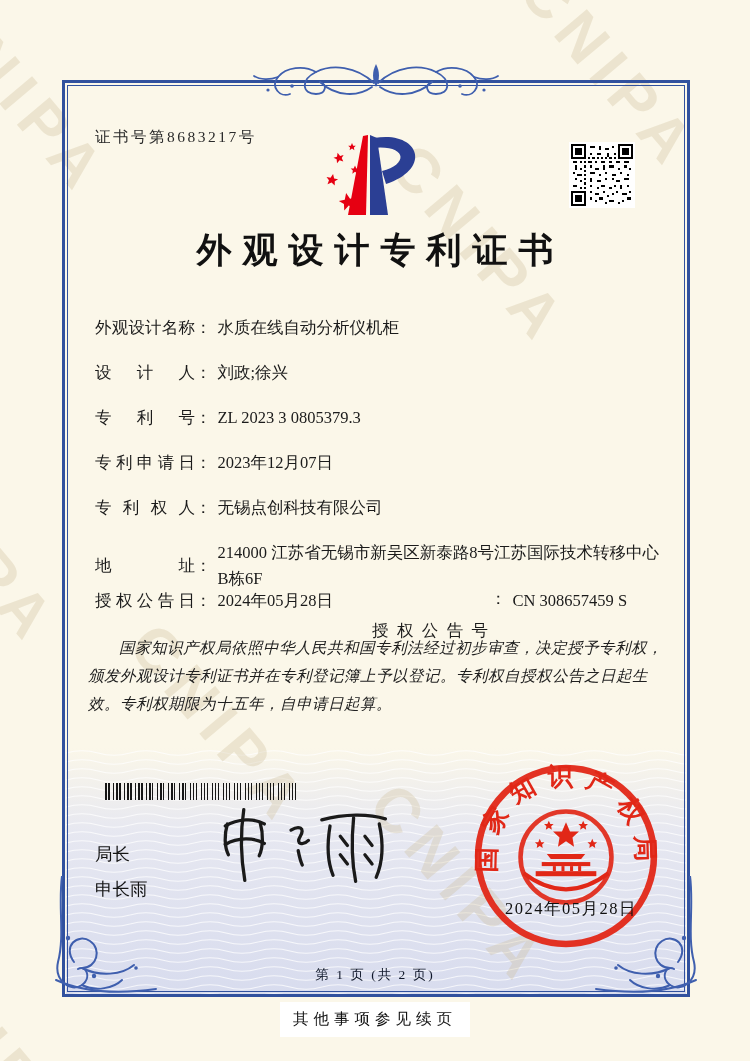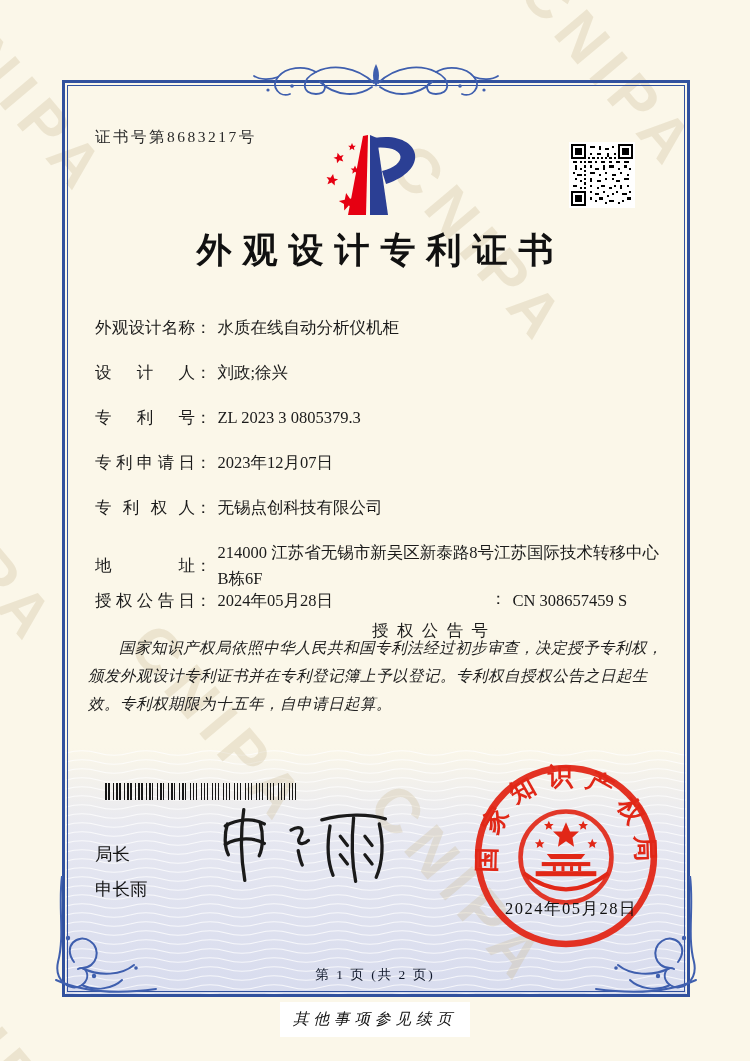--- a/index.html
+++ b/index.html
@@ -52,21 +52,21 @@
       repeating-linear-gradient(90deg,#161616 0 1.5px,rgba(0,0,0,0) 1.5px 3px,#161616 3px 4.5px,rgba(0,0,0,0) 4.5px 8px,#161616 8px 9px,rgba(0,0,0,0) 9px 11px);
   }
   .signer{position:absolute;left:95px;top:838px;z-index:5;
     font-family:Liberation Mono, monospace;font-size:17.5px;color:#141414;line-height:2.0;}
   .signature{position:absolute;left:213px;top:800px;width:195px;height:90px;z-index:5;}
   .seal{position:absolute;left:470px;top:760px;width:192px;height:192px;z-index:5;}
   .seal-date{position:absolute;left:505px;top:898px;z-index:6;font-size:16.5px;color:#101010;letter-spacing:1.5px;}
   .page-num{position:absolute;left:0;top:966px;width:750px;text-align:center;z-index:5;font-size:13.5px;color:#0f172a;letter-spacing:2px;}
   .note-box{
     position:absolute;left:50%;top:1002px;transform:translateX(-50%);z-index:6;
-    background:#ffffff;padding:7px 13px;font-size:15.5px;font-style:italic;color:#111;letter-spacing:5px;white-space:nowrap;
+    background:#ffffff;padding:7px 13px;font-size:15.5px;color:#111;letter-spacing:5px;white-space:nowrap;
   }
 </style>
 </head>
 <body>
 
 <div class="page">
 
   <span class="wm" style="left:-30px;top:-20px">CNIPA</span>
   <span class="wm" style="left:430px;top:130px">CNIPA</span>
   <span class="wm" style="left:560px;top:-45px">CNIPA</span>

